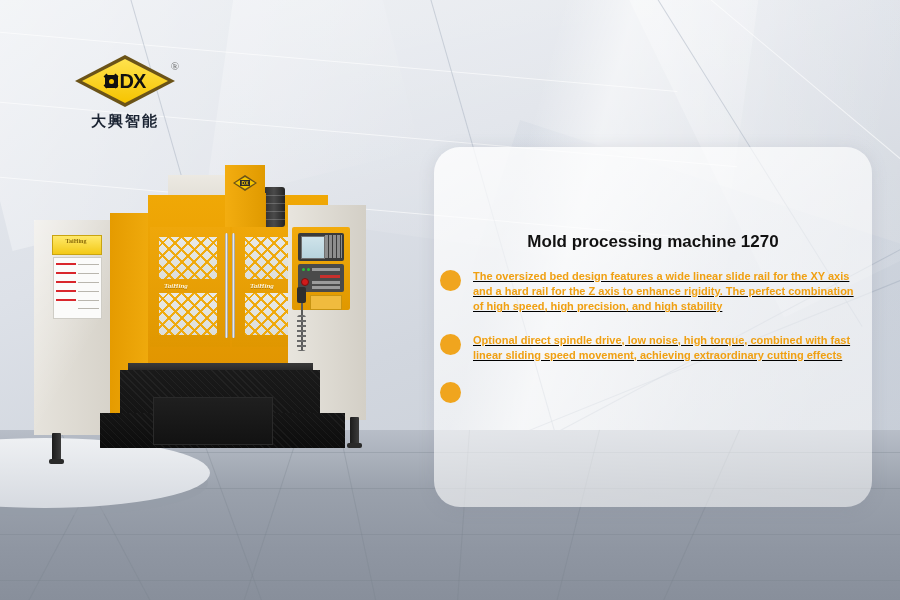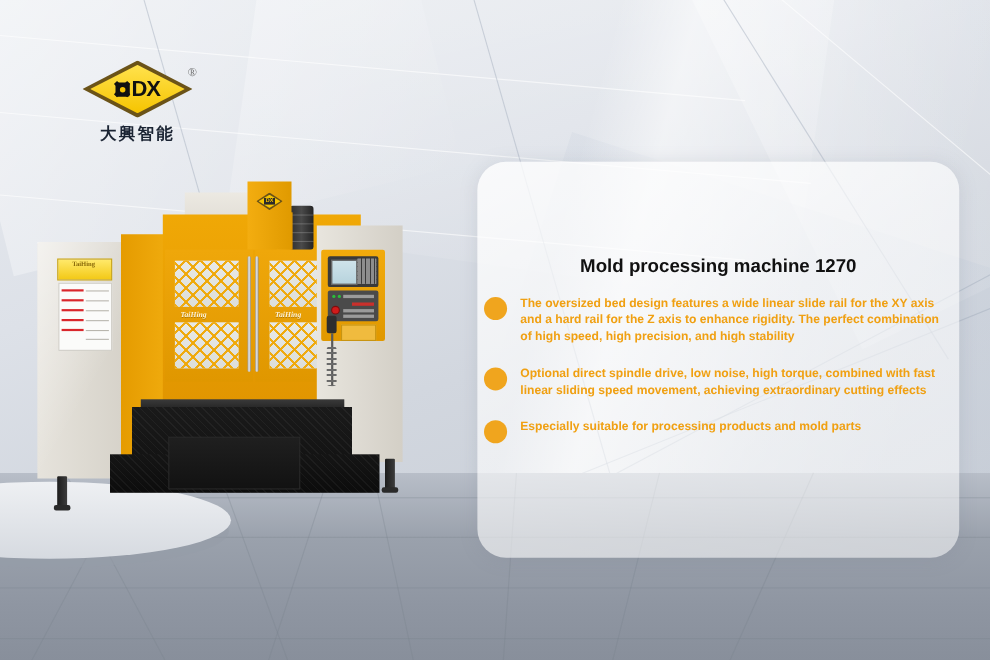--- a/index.html
+++ b/index.html
@@ -151,21 +151,21 @@
   .card{
     position:absolute;left:434px;top:147px;width:438px;height:360px;
     border-radius:26px;
     background:linear-gradient(150deg,rgba(255,255,255,.80),rgba(255,255,255,.62) 45%,rgba(255,255,255,.52));
     box-shadow:0 2px 16px rgba(120,130,145,.18);
   }
   .card-title{
     position:absolute;left:0;right:0;top:65px;text-align:center;
     font:700 17px/1.2 "Liberation Sans",sans-serif;color:#111;margin-top:20px;
   }
-  .bullets{position:absolute;left:6px;top:122px;right:14px;}
+  .bullets{position:absolute;left:6px;top:122px;right:14px;text-decoration:underline;}
   .bullet{position:relative;display:flex;align-items:flex-start;margin-bottom:18px;}
   .dot{
     flex:0 0 auto;width:21px;height:21px;border-radius:50%;
     background:#f0a51e;margin:1px 12px 0 0;
   }
   .btext{
     font:700 11px/1.38 "Liberation Sans",sans-serif;color:#f0a012;
     padding-right:2px;
   }
 </style>
@@ -310,18 +310,17 @@
       <div class="bullet">
         <span class="dot"></span>
         <span class="btext">The oversized bed design features a wide linear slide rail for the XY axis and a hard rail for the Z axis to enhance rigidity. The perfect combination of high speed, high precision, and high stability</span>
       </div>
       <div class="bullet">
         <span class="dot"></span>
         <span class="btext">Optional direct spindle drive, low noise, high torque, combined with fast linear sliding speed movement, achieving extraordinary cutting effects</span>
       </div>
       <div class="bullet">
         <span class="dot"></span>
-        <span class="btext">Especially suitable for processing products and mold parts</span>
       </div>
     </div>
   </div>
 
 </div>
 
 </body></html>

